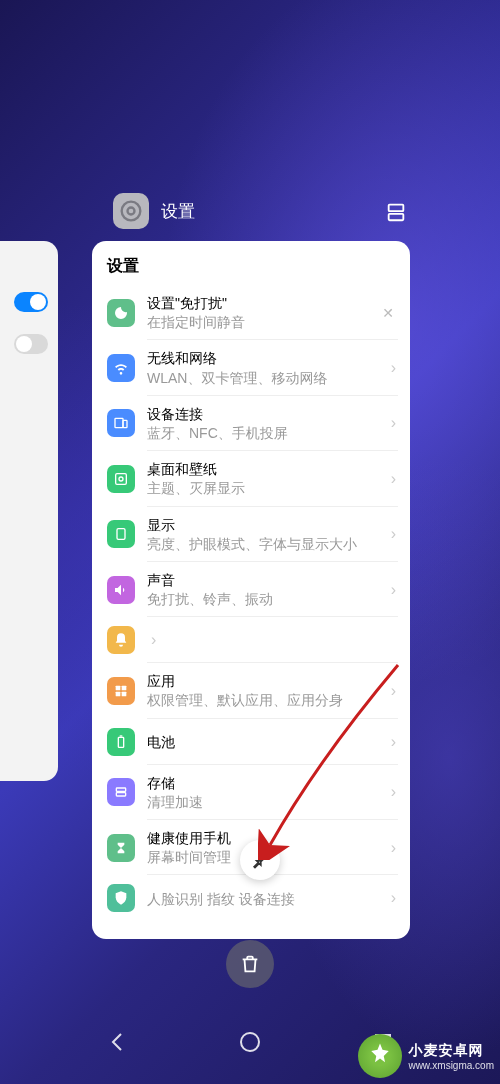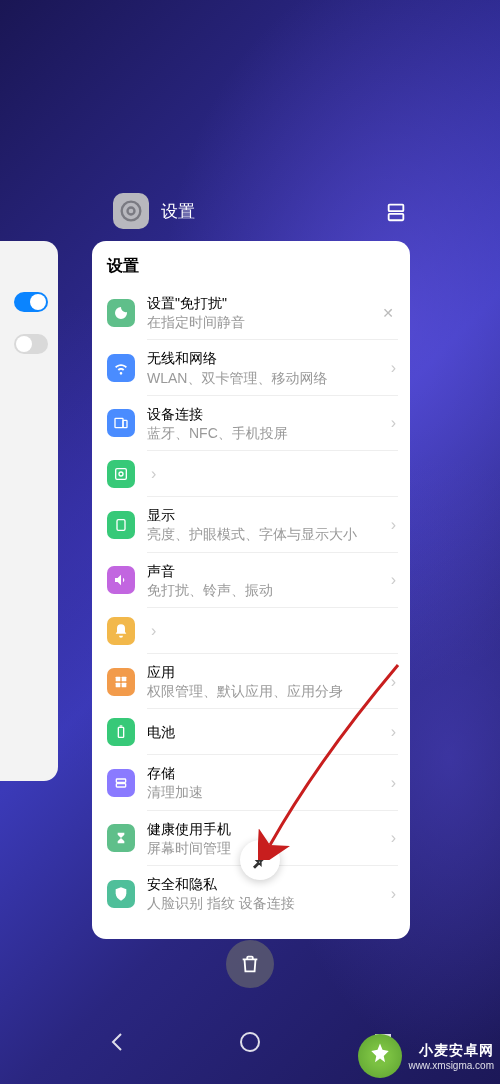--- a/index.html
+++ b/index.html
@@ -60,21 +60,21 @@
   }
   .nav-bar {
     position: absolute; bottom: 18px; left: 0; right: 0; height: 48px;
     display: flex; align-items: center; justify-content: space-around; padding: 0 50px;
   }
   .nav-btn { width: 24px; height: 24px; opacity: 0.85; }
   .watermark {
     position: absolute; bottom: 6px; right: 6px; display: flex; align-items: center; gap: 6px;
   }
   .wm-logo { width: 44px; height: 44px; border-radius: 50%; background: radial-gradient(circle, #7bc142 30%, #5ba030 100%); display:flex;align-items:center;justify-content:center; }
-  .wm-text { display: flex; flex-direction: column; align-items: flex-end; }
+  .wm-text { display: flex; flex-direction: column; align-items: flex-start; }
   .wm-line1 { color: #fff; font-size: 14px; font-weight: 600; letter-spacing: 1px; }
   .wm-line2 { color: #fff; font-size: 10px; opacity: 0.85; }
 </style>
 </head>
 <body>
 
 <div class="wallpaper-overlay"></div>
 
 <div class="app-label">
   <div class="app-icon-small">
@@ -149,20 +149,24 @@
     <div class="chev">›</div>
   </div>
 
   <div class="row">
     <div class="ic" style="background:#37c978">
         <svg viewBox="0 0 24 24" fill="none" stroke="#fff" stroke-width="2">
           <rect x="4" y="4" width="16" height="16" rx="2"></rect>
           <circle cx="12" cy="12" r="3"></circle>
         </svg>
       </div>
+    <div class="row-text">
+        <div class="row-title">桌面和壁纸</div>
+        <div class="row-sub">主题、灭屏显示</div>
+      </div>
     <div class="chev">›</div>
   </div>
 
   <div class="row">
     <div class="ic" style="background:#37c978">
         <svg viewBox="0 0 24 24" fill="none" stroke="#fff" stroke-width="2">
           <rect x="6" y="4" width="12" height="16" rx="2"></rect>
         </svg>
       </div>
     <div class="row-text">
@@ -250,21 +254,20 @@
     <div class="chev">›</div>
   </div>
 
   <div class="row">
     <div class="ic" style="background:#4fbf9a">
         <svg viewBox="0 0 24 24" fill="#fff">
           <path d="M12 2l8 3v6c0 5-3.5 9-8 11-4.5-2-8-6-8-11V5l8-3z"></path>
         </svg>
       </div>
     <div class="row-text">
-        <div class="row-title">安全和隐私</div>
         <div class="row-sub">人脸识别  指纹         设备连接</div>
       </div>
     <div class="chev">›</div>
   </div>
 </div>
 
 <div class="pin-btn">
   <svg viewBox="0 0 24 24" width="20" height="20" fill="none" stroke="#333" stroke-width="2">
       <path d="M15 4l5 5-3 1-4 4v4l-2-2-5 5-1-1 5-5-2-2h4l4-4 1-3-2-2z"></path>
     </svg>

